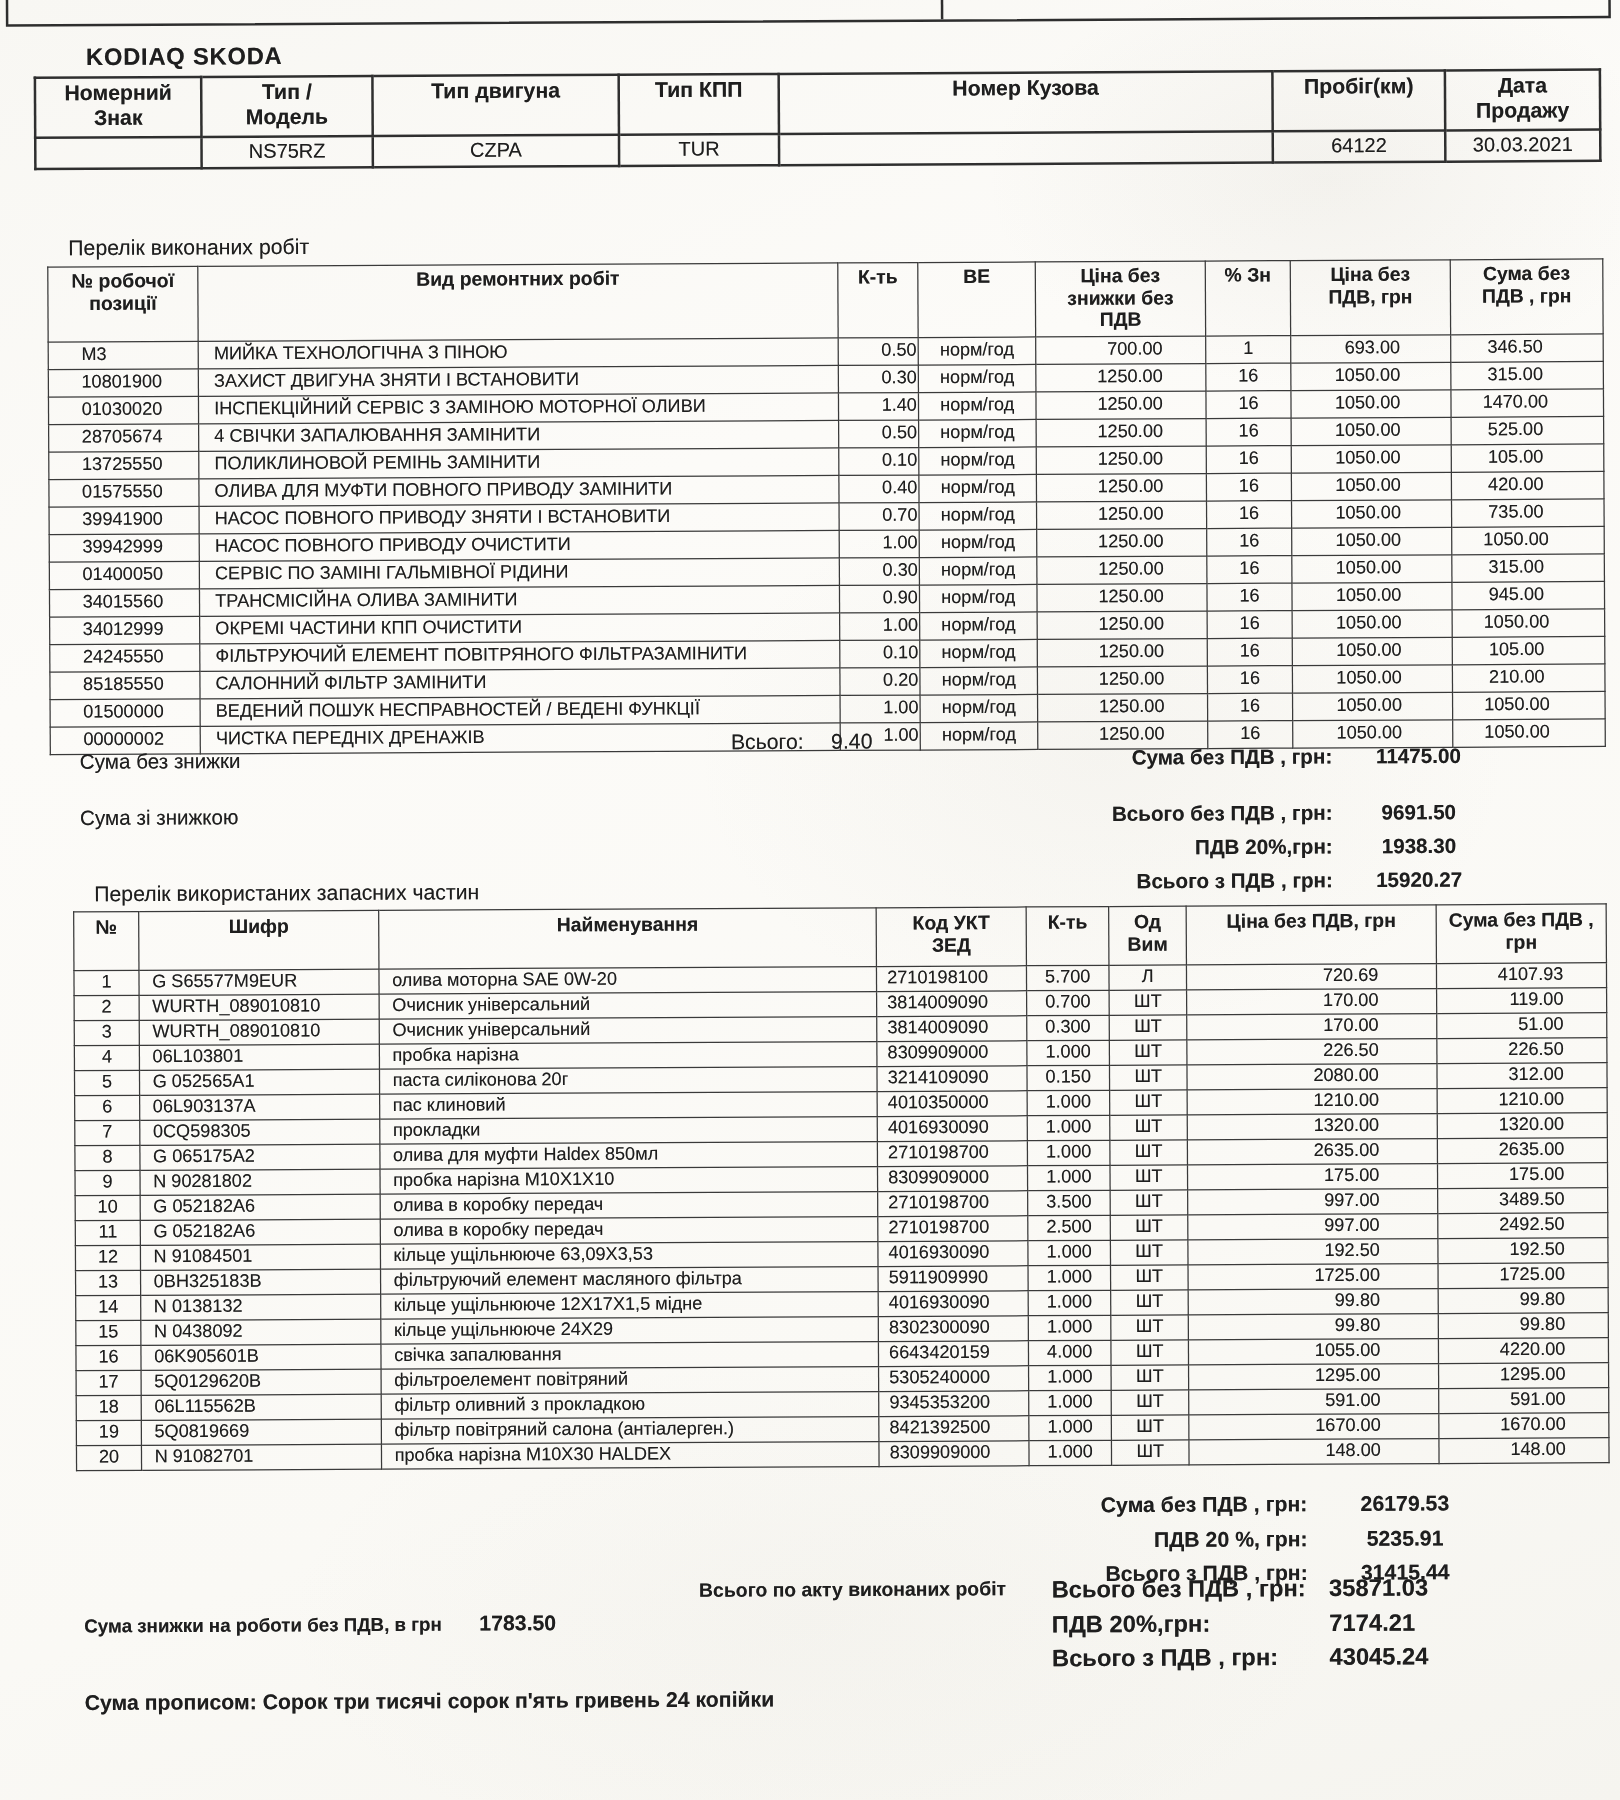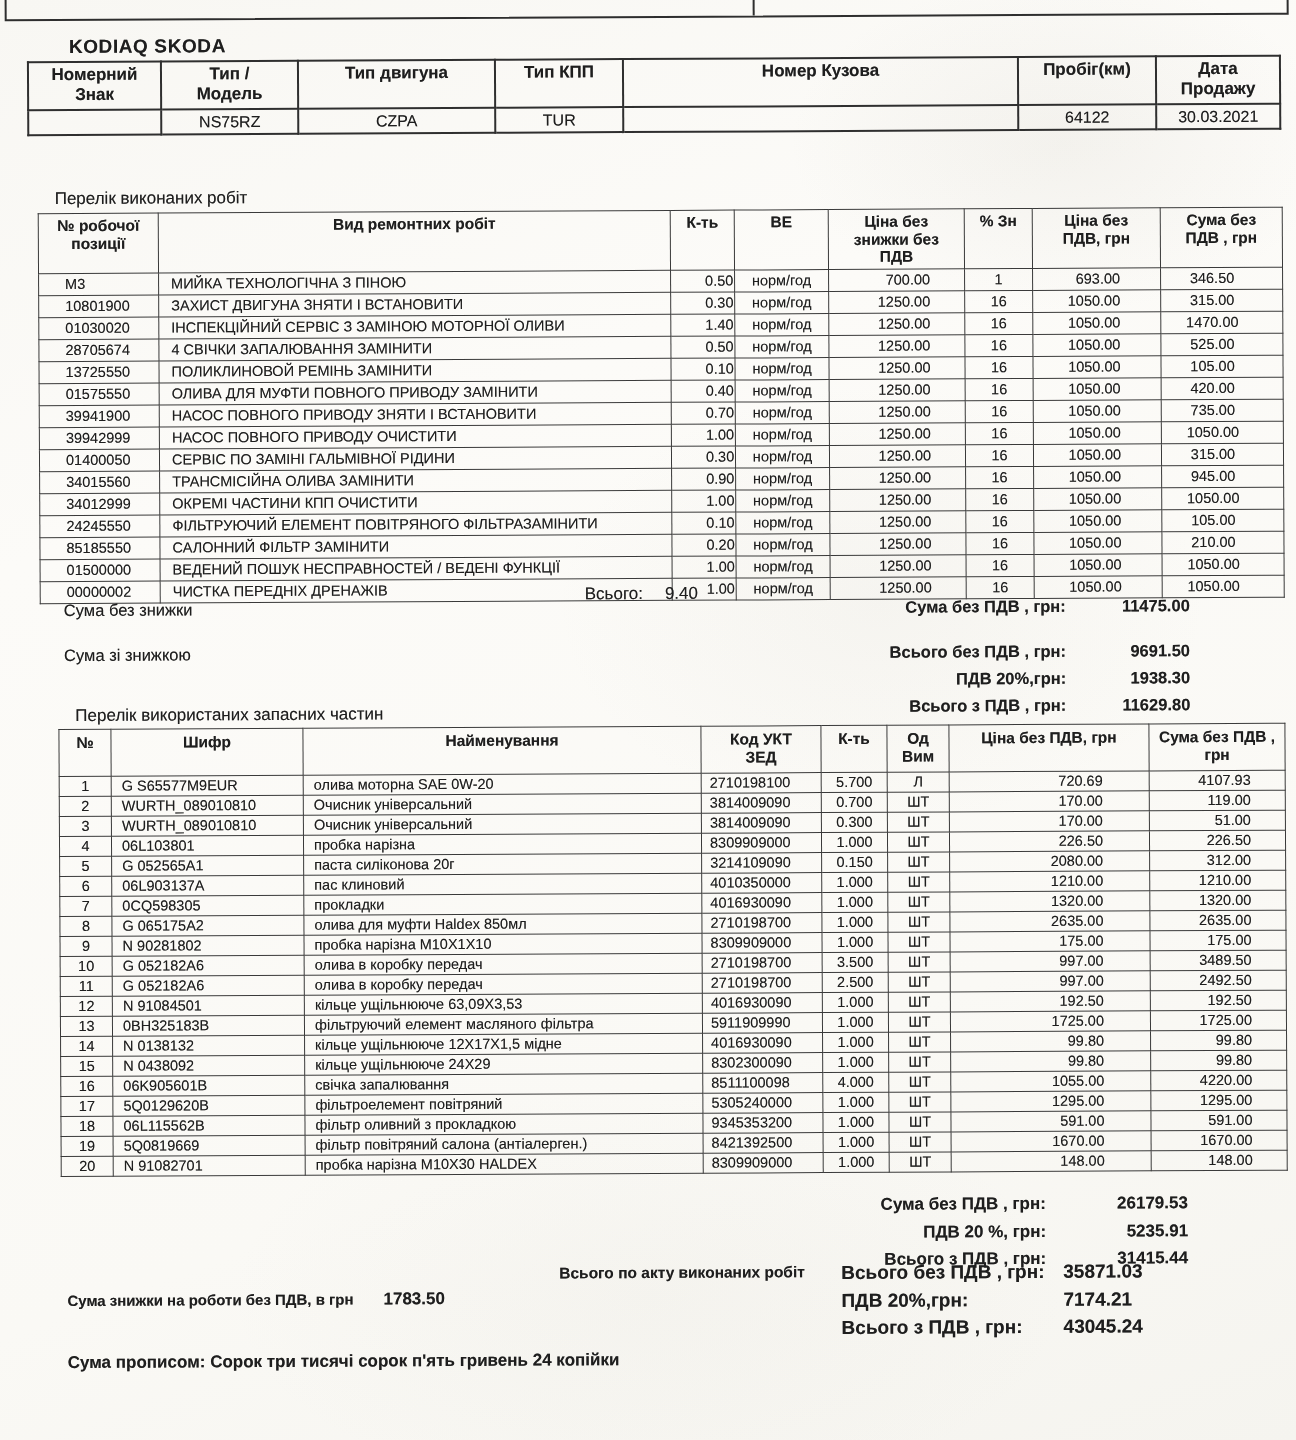--- a/index.html
+++ b/index.html
@@ -59,21 +59,21 @@
   .section-heading{font-size:17px;}
   .works-heading{left:57px;top:186px;}
   .parts-heading{left:75px;top:703px;}
 
   .plain-label{font-size:16.5px;}
   .sum-left-1{left:64px;top:598px;}
   .sum-left-2{left:64px;top:643px;}
 
   .kv-row{display:flex;justify-content:flex-end;line-height:27px;}
   .kv-label{text-align:right;}
-  .kv-value{width:110px;text-align:right;margin-left:14px;}
+  .kv-value{width:110px;text-align:center;margin-left:14px;}
 
   .sum-right{font-weight:bold;font-size:16.5px;}
   .sum-right-1{left:700px;top:595px;width:490px;}
   .sum-right-2{left:700px;top:640px;width:490px;}
 
   .parts-sum{left:640px;top:1192px;width:545px;font-weight:bold;font-size:17px;}
   .parts-sum .kv-row{line-height:27.5px;}
   .parts-sum .kv-value{width:128px;}
 
   
@@ -352,21 +352,21 @@
         <div class="kv-row">
           <span class="kv-label">Всього без ПДВ , грн:</span>
           <span class="kv-value">9691.50</span>
         </div>
         <div class="kv-row">
           <span class="kv-label">ПДВ 20%,грн:</span>
           <span class="kv-value">1938.30</span>
         </div>
         <div class="kv-row">
           <span class="kv-label">Всього з ПДВ , грн:</span>
-          <span class="kv-value">11629.80</span>
+          <span class="kv-value">15920.27</span>
         </div>
       </div>
 
     <div class="abs section-heading parts-heading">Перелік використаних запасних частин</div>
 
     <table class="abs parts-table">
       <colgroup>
         <col style="width:52px">
           <col style="width:192px">
           <col style="width:398px">
@@ -537,21 +537,21 @@
             <td>8302300090</td>
             <td>1.000</td>
             <td>ШТ</td>
             <td>99.80</td>
             <td>99.80</td>
           </tr>
           <tr>
             <td>16</td>
             <td>06K905601B</td>
             <td>свічка запалювання</td>
-            <td>8511100098</td>
+            <td>6643420159</td>
             <td>4.000</td>
             <td>ШТ</td>
             <td>1055.00</td>
             <td>4220.00</td>
           </tr>
           <tr>
             <td>17</td>
             <td>5Q0129620B</td>
             <td>фільтроелемент повітряний</td>
             <td>5305240000</td>

